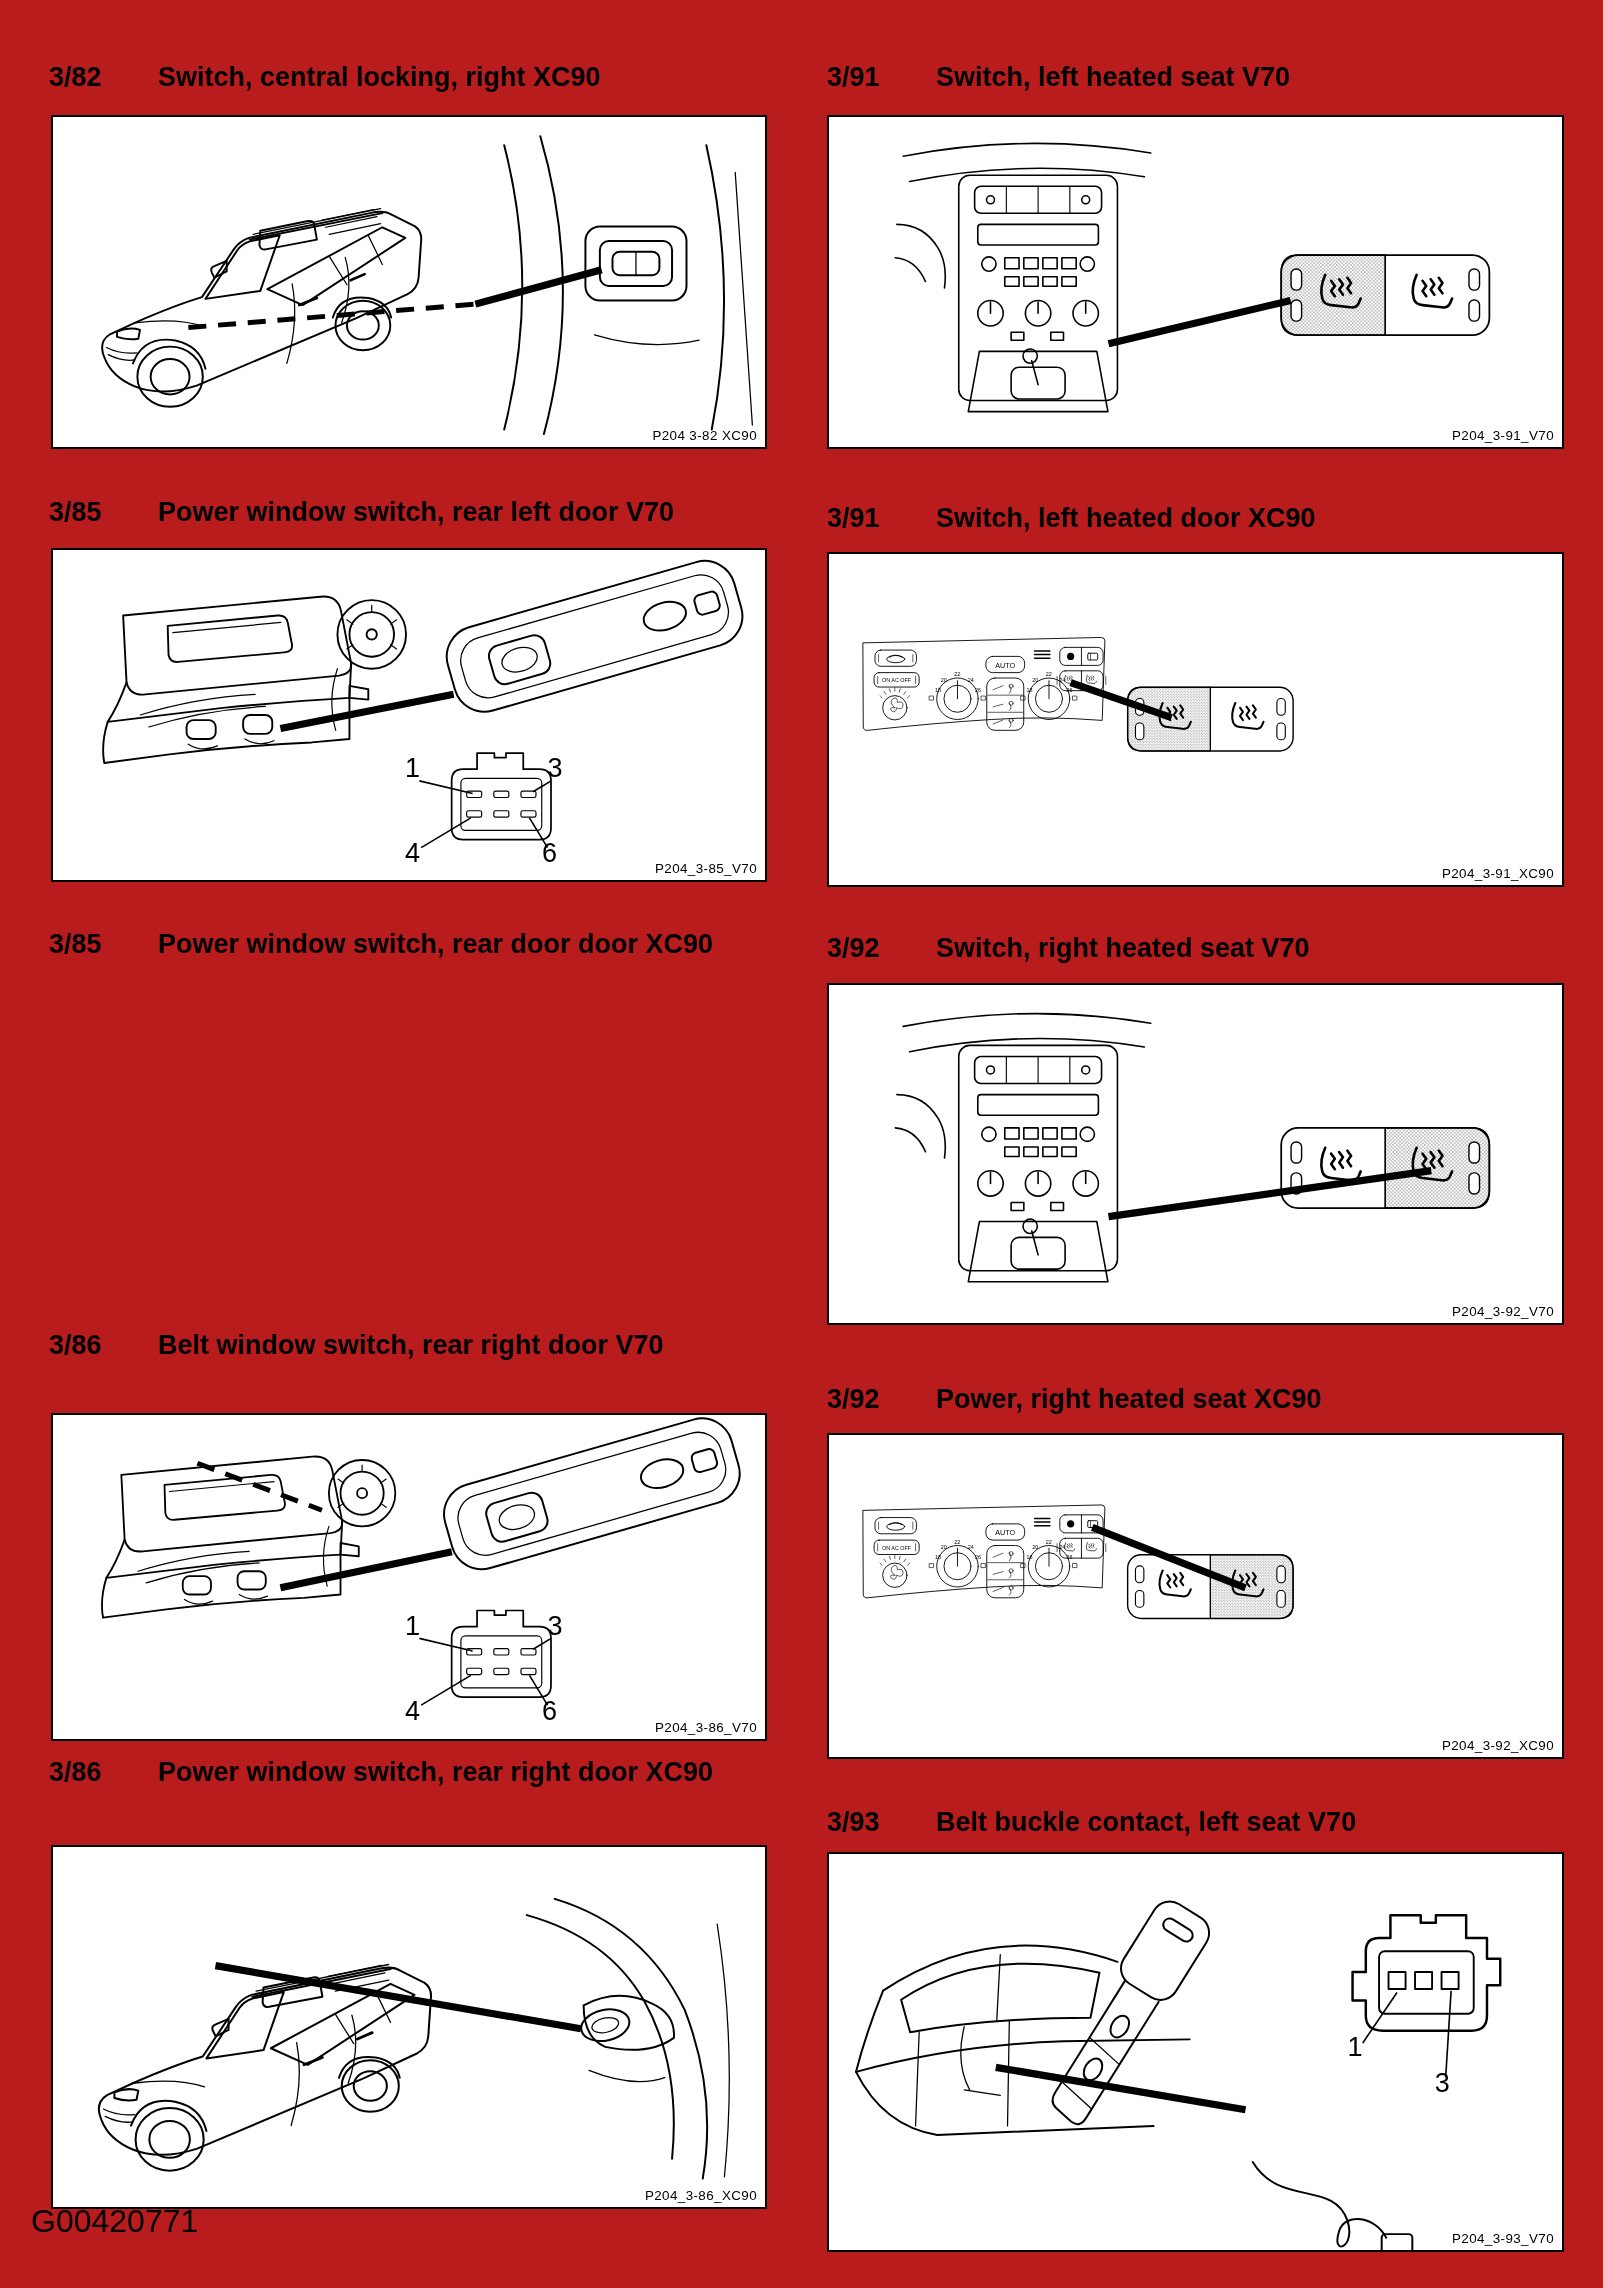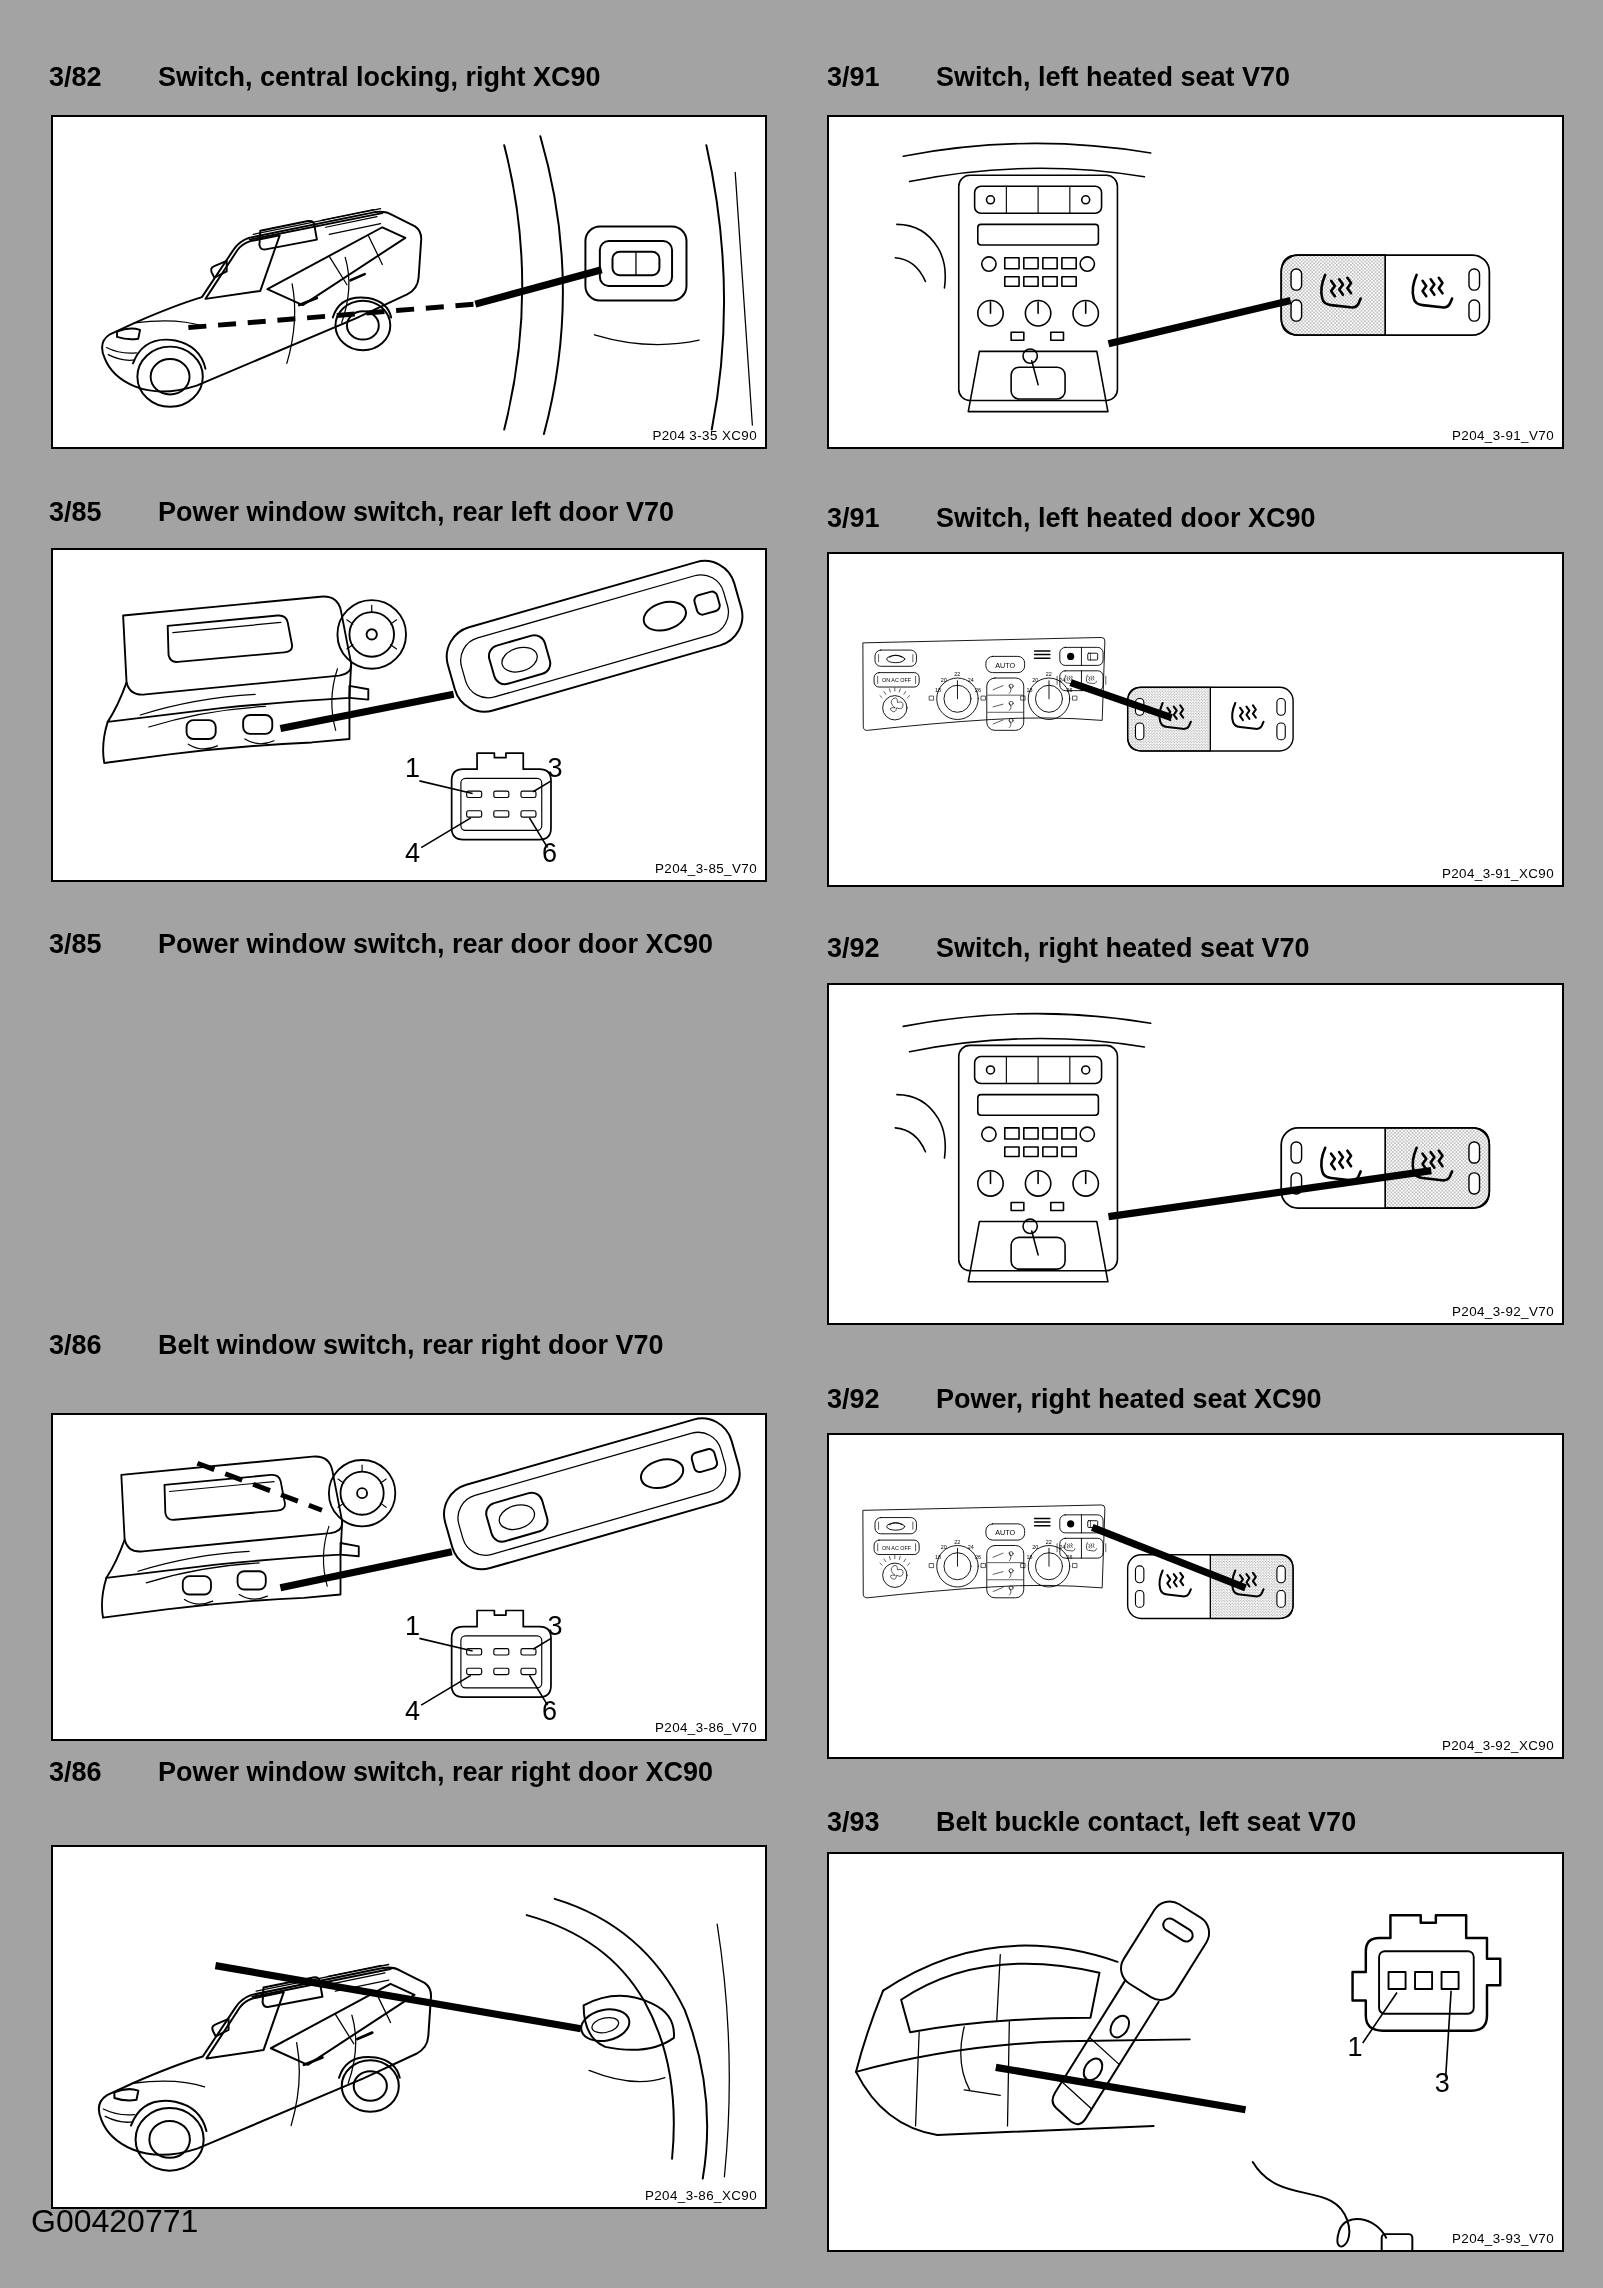--- a/index.html
+++ b/index.html
@@ -1,16 +1,16 @@
 <!DOCTYPE html>
 <html style="font-size:14.3px"><head>
 <meta charset="utf-8">
 <style>
   html,body{margin:0;padding:0;background:#e8e8e8}
-  .page{position:relative;width:1604px;height:2288px;background:#a3a3a3;
+  .page{position:relative;width:1604px;height:2288px;background:#b91c1c;
         font-family:"Liberation Sans",sans-serif;color:#000;overflow:hidden}
   .heading{position:absolute;display:flex;align-items:flex-start;
            font-weight:bold;font-size:27px;line-height:1.5}
   .heading .num{flex:0 0 109px}
   .heading .title{flex:1}
   .heading.left{left:49px;width:716px}
   .heading.right{left:827px;width:733px}
   .box{position:absolute;border:2.7px solid #000;background:#fff}
   .box svg{display:block;width:100%;height:100%;font-family:"Liberation Sans",sans-serif}
   .caption{position:absolute;right:8px;bottom:3.6px;font-size:13.4px;letter-spacing:0.4px}
@@ -231,21 +231,21 @@
         <path d="M756,60 L775,340" class="k1"></path>
         <rect x="590" y="120" width="112" height="82" rx="16"></rect>
         <rect x="606" y="136" width="80" height="50" rx="10"></rect>
         <rect x="620" y="148" width="52" height="26" rx="8"></rect>
         <line x1="646" y1="148" x2="646" y2="174" class="k1"></line>
         <path d="M600,240 Q660,258 716,246" class="k1"></path>
       </g>
       <path class="dsh" d="M150,232 L468,206"></path>
       <path class="arw" d="M468,206 L608,168"></path>
     </svg>
-    <span class="caption">P204 3-35 XC90</span>
+    <span class="caption">P204 3-82 XC90</span>
   </div>
 
   <div class="heading left" style="top:492px">
     <span class="num">3/85</span>
     <span class="title">Power window switch, rear left door V70</span>
   </div>
   <div class="box" style="left:51px;top:548px;width:712px;height:330px">
     <svg viewBox="0 0 789 362">
       <use href="#wagon" transform="translate(15,10) scale(0.95)"></use>
       <use href="#armrest" transform="translate(455,150) rotate(-16)"></use>

